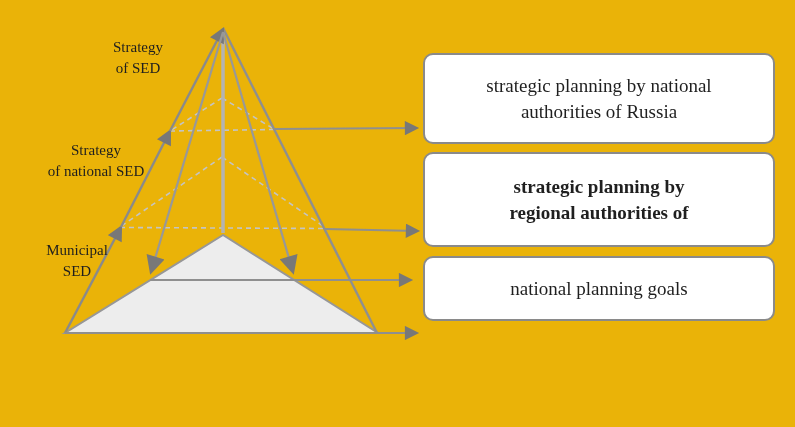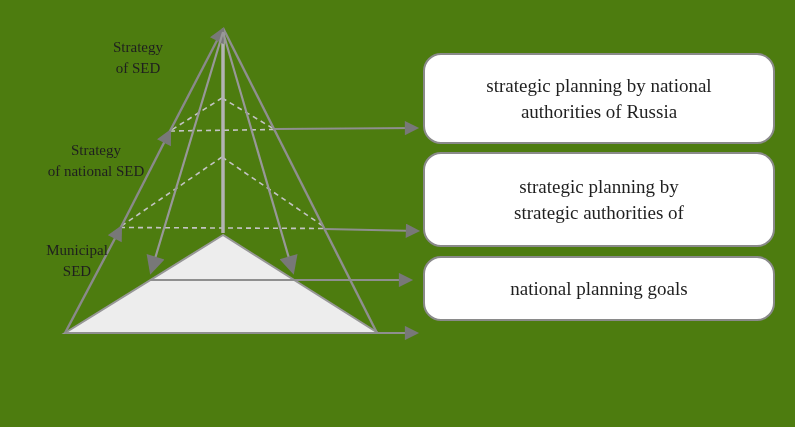--- a/index.html
+++ b/index.html
@@ -4,21 +4,21 @@
 <style>
   html, body {
     margin: 0;
     padding: 0;
     background: #ffffff;
   }
   .canvas {
     position: relative;
     width: 795px;
     height: 427px;
-    background: #4d7c0f;
+    background: #eab308;
     overflow: hidden;
     font-family: "Liberation Serif", serif;
   }
   .diagram-svg {
     position: absolute;
     left: 0;
     top: 0;
     width: 795px;
     height: 427px;
   }
@@ -29,35 +29,35 @@
     line-height: 21px;
     color: #1f1f1f;
   }
   .pyr-label span { display: block; }
   .flow-box {
     position: absolute;
     left: 423px;
     width: 352px;
     box-sizing: border-box;
     border: 2px solid #8a8a8a;
-    border-radius: 18px;
+    border-radius: 10px;
     background: #ffffff;
     display: flex;
     flex-direction: column;
     justify-content: center;
     align-items: center;
     text-align: center;
     font-size: 19px;
     line-height: 26px;
     color: #1f1f1f;
     padding: 0 14px;
   }
   .flow-box span { display: block; }
   .box-1 { top: 53px;  height: 91px; }
-  .box-2 { top: 152px; height: 95px; }
+  .box-2 { top: 152px; height: 95px; font-weight: bold; }
   .box-3 { top: 256px; height: 65px; }
   .box-4 { top: 327px; height: 88px; }
   .label-1 { left: 75px;  top: 37px;  width: 126px; }
   .label-2 { left: 25px;  top: 140px; width: 142px; }
   .label-3 { left: 26px;  top: 240px; width: 102px; }
 </style>
 </head>
 <body>
 
 <div class="canvas">
@@ -121,19 +121,19 @@
     <span>Municipal</span>
     <span>SED</span>
   </div>
 
   <div class="flow-box box-1">
     <span>strategic planning by national</span>
     <span>authorities of Russia</span>
   </div>
   <div class="flow-box box-2">
     <span>strategic planning by</span>
-    <span>strategic authorities of</span>
+    <span>regional authorities of</span>
   </div>
   <div class="flow-box box-3">
     <span>national planning goals</span>
   </div>
 
 </div>
 
 </body></html>

